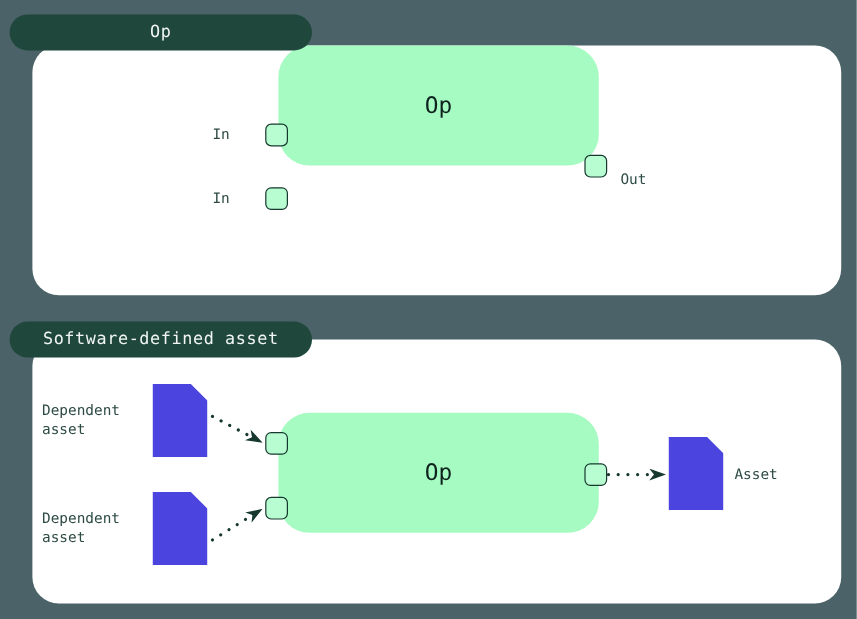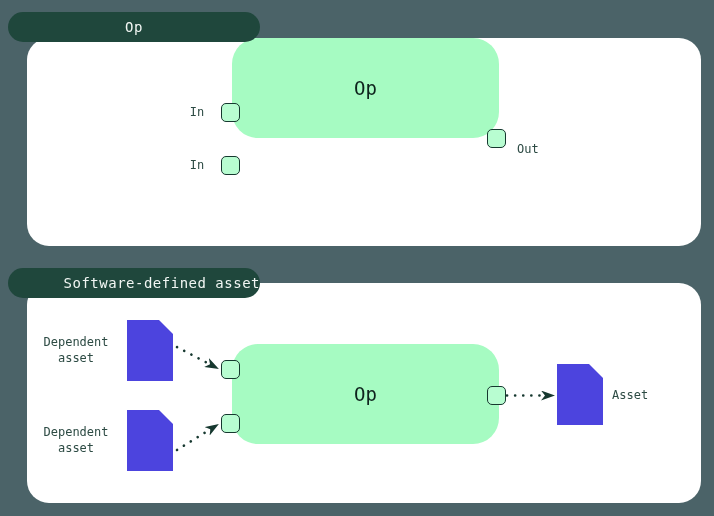--- a/index.html
+++ b/index.html
@@ -11,21 +11,21 @@
   }
   .tab {
     position:absolute; left:8px; width:252px; height:30px;
     background: var(--tab_bg, #1f473c);
     border-radius:15px;
     display:flex; align-items:center; justify-content:center;
     z-index:3;
   }
   .tab span { color: var(--tab_text, #f1f6f3); font-size:14px; letter-spacing:0.5px; }
   .tab.top { top:12px; }
-  .tab.bottom { top:268px;justify-content:flex-end; }
+  .tab.bottom { top:268px; }
   .card {
     position:absolute; left:27px; width:674px;
     background: var(--card_bg, #ffffff);
     border-radius:22px; z-index:1;
   }
   .card.top { top:38px; height:208px; }
   .card.bottom { top:283px; height:220px; }
   .op-node {
     position:absolute; left:205px; width:267px; height:100px;
     background: var(--node_fill, #a6fbc2);
@@ -37,21 +37,21 @@
   .port {
     position:absolute; width:19px; height:19px; box-sizing:border-box;
     background: var(--port_fill, #b8fdd1);
     border:1.5px solid var(--port_border, #16382f);
     border-radius:5px; z-index:2;
   }
   .port-label {
     position:absolute; font-size:12px; line-height:14px;
     color: var(--label_text, #2d4b44); z-index:2; white-space:nowrap;
   }
-  .align-right { text-align:center; }
+  .align-right { text-align:left; }
   .doc {
     position:absolute; width:46px; height:61px;
     background: var(--asset_fill, #4c44de);
     clip-path: polygon(0 0, calc(100% - 14px) 0, 100% 14px, 100% 100%, 0 100%);
     z-index:1;
   }
   .doc-label {
     position:absolute; font-size:12px; line-height:16px;
     color: var(--label_text, #2d4b44); z-index:2;
   }

